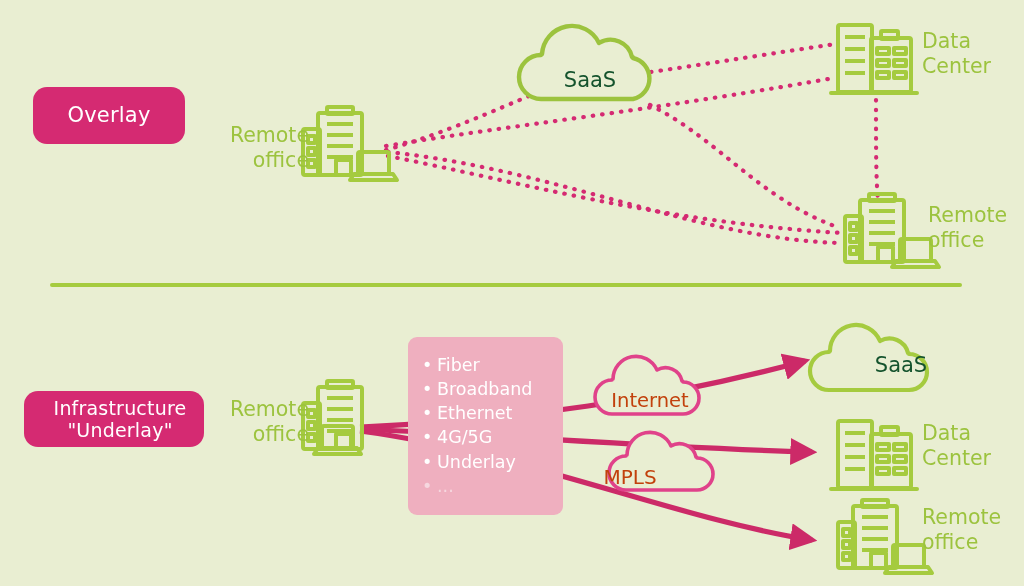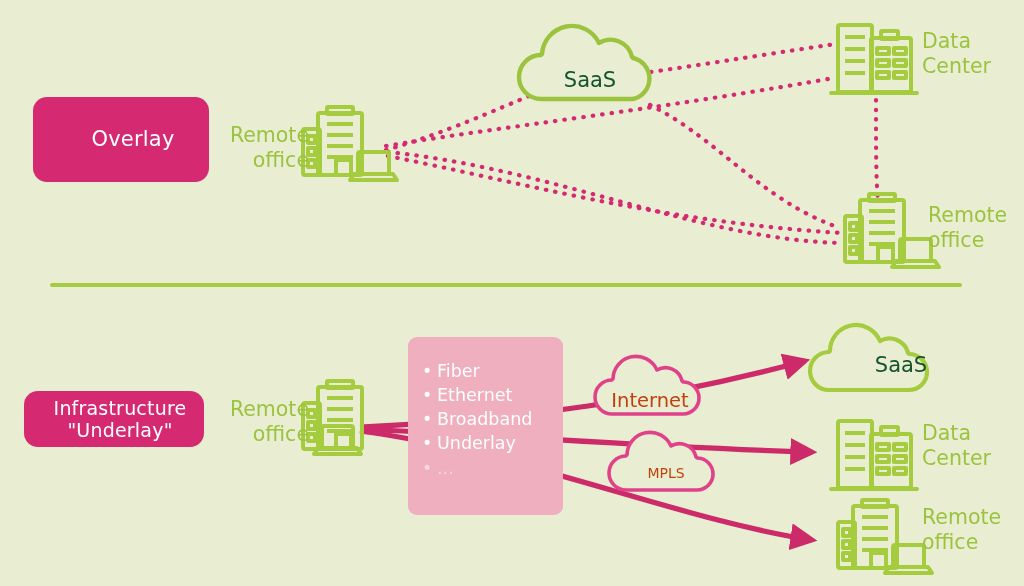--- a/index.html
+++ b/index.html
@@ -33,25 +33,24 @@
     display: flex;
     flex-direction: column;
     align-items: center;
     justify-content: center;
     text-align: center;
     line-height: 1.18;
     letter-spacing: 0.2px;
   }
   #badge-overlay {
     left: 33px;
-    top: 97px;
+    top: 87px;
     width: 152px;
-    height: 85px;
+    height: 57px;
     font-size: 21px;
-    padding-left: 24px;
   }
   #badge-underlay {
     left: 24px;
     top: 391px;
     width: 168px;
     height: 56px;
     font-size: 19px;
     padding-left: 12px;
   }
   .node-label {
@@ -89,21 +88,21 @@
     left: 408px;
     top: 337px;
     width: 155px;
     height: 178px;
     background: #efafbf;
     border-radius: 9px;
   }
   #transports-list {
     list-style: none;
     margin: 0;
-    padding: 22px 0 0 14px;
+    padding: 16px 0 0 14px;
     color: #ffffff;
     font-size: 17.5px;
     line-height: 1.38;
   }
   #transports-list li::before {
     content: "\2022";
     display: inline-block;
     width: 15px;
     color: #ffffff;
   }
@@ -235,22 +234,23 @@
 
       <path d="M360,429 C520,436 660,448 812,452"></path>
 
       <path d="M360,431 C520,452 680,520 812,540"></path>
     </g>
   </svg>
 
   <div id="transports-box">
     <ul id="transports-list">
       <li>Fiber</li>
+      <li>Broadband</li>
       <li>Ethernet</li>
-      <li>Broadband</li>
+      <li>4G/5G</li>
       <li>Underlay</li>
       <li class="muted">...</li>
     </ul>
   </div>
 
   <svg class="layer">
     <g fill="none" stroke="#a5cb3f" stroke-width="4" stroke-linejoin="round">
       <rect x="318" y="387" width="44" height="62" rx="2"></rect>
       <line x1="327" y1="398" x2="353" y2="398"></line>
       <line x1="327" y1="409" x2="353" y2="409"></line>
@@ -272,21 +272,21 @@
   <svg class="layer">
     <path d="M612,414 a17,17 0 0 1 0,-34 a1,1 0 0 1 1,-1 a23,23 0 0 1 44,-9
              a17,17 0 0 1 25,11 a1,1 0 0 1 1,1 a16,16 0 0 1 0,32 Z" fill="#e9eed2" stroke="#e0428a" stroke-width="3.6" stroke-linejoin="round"></path>
   </svg>
   <div class="cloud-text pink" style="left:595px; top:389px; width:110px; font-size:19.5px;">Internet</div>
 
   <svg class="layer">
     <path d="M626,490 a17,17 0 0 1 0,-34 a1,1 0 0 1 1,-1 a23,23 0 0 1 44,-9
              a17,17 0 0 1 25,11 a1,1 0 0 1 1,1 a16,16 0 0 1 0,32 Z" fill="#e9eed2" stroke="#e0428a" stroke-width="3.6" stroke-linejoin="round"></path>
   </svg>
-  <div class="cloud-text pink" style="left:611px; top:465px; width:110px; font-size:14px;">MPLS</div>
+  <div class="cloud-text pink" style="left:575px; top:465px; width:110px; font-size:20px;">MPLS</div>
 
   <svg class="layer">
     <path d="M829,390 a19,19 0 0 1 0,-38 a1,1 0 0 1 1,-1 a26,26 0 0 1 50,-10
              a19,19 0 0 1 28,12 a1,1 0 0 1 1,1 a18,18 0 0 1 0,36 Z" fill="none" stroke="#a5cb3f" stroke-width="4.2" stroke-linejoin="round"></path>
   </svg>
   <div class="cloud-text green" id="label-saas-bottom-wrap" style="top:353px;">SaaS</div>
 
   <svg class="layer">
     <g fill="none" stroke="#a5cb3f" stroke-width="4" stroke-linejoin="round">
       <rect x="838" y="421" width="34" height="67" rx="2"></rect>

